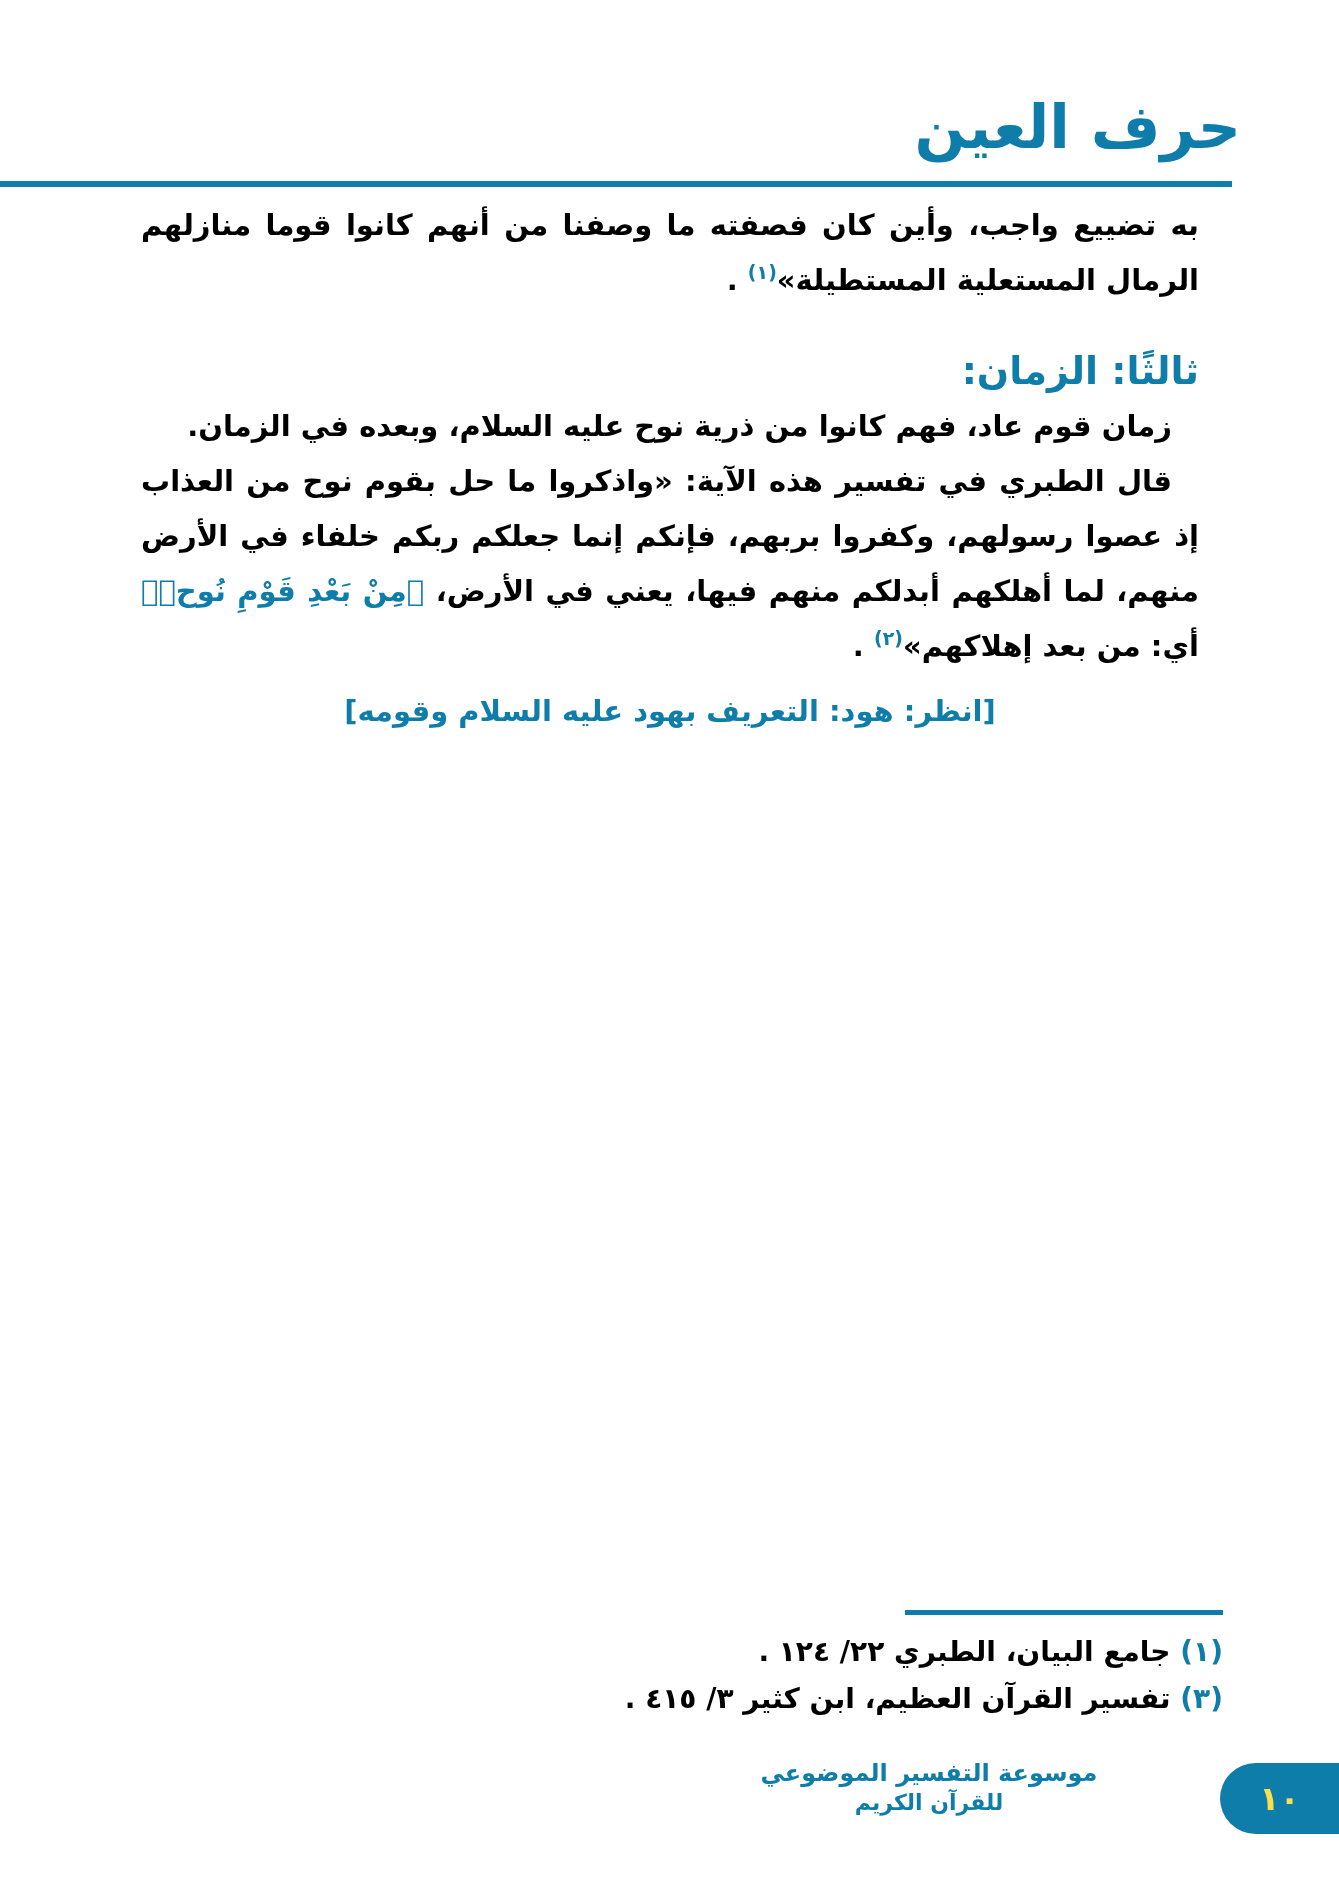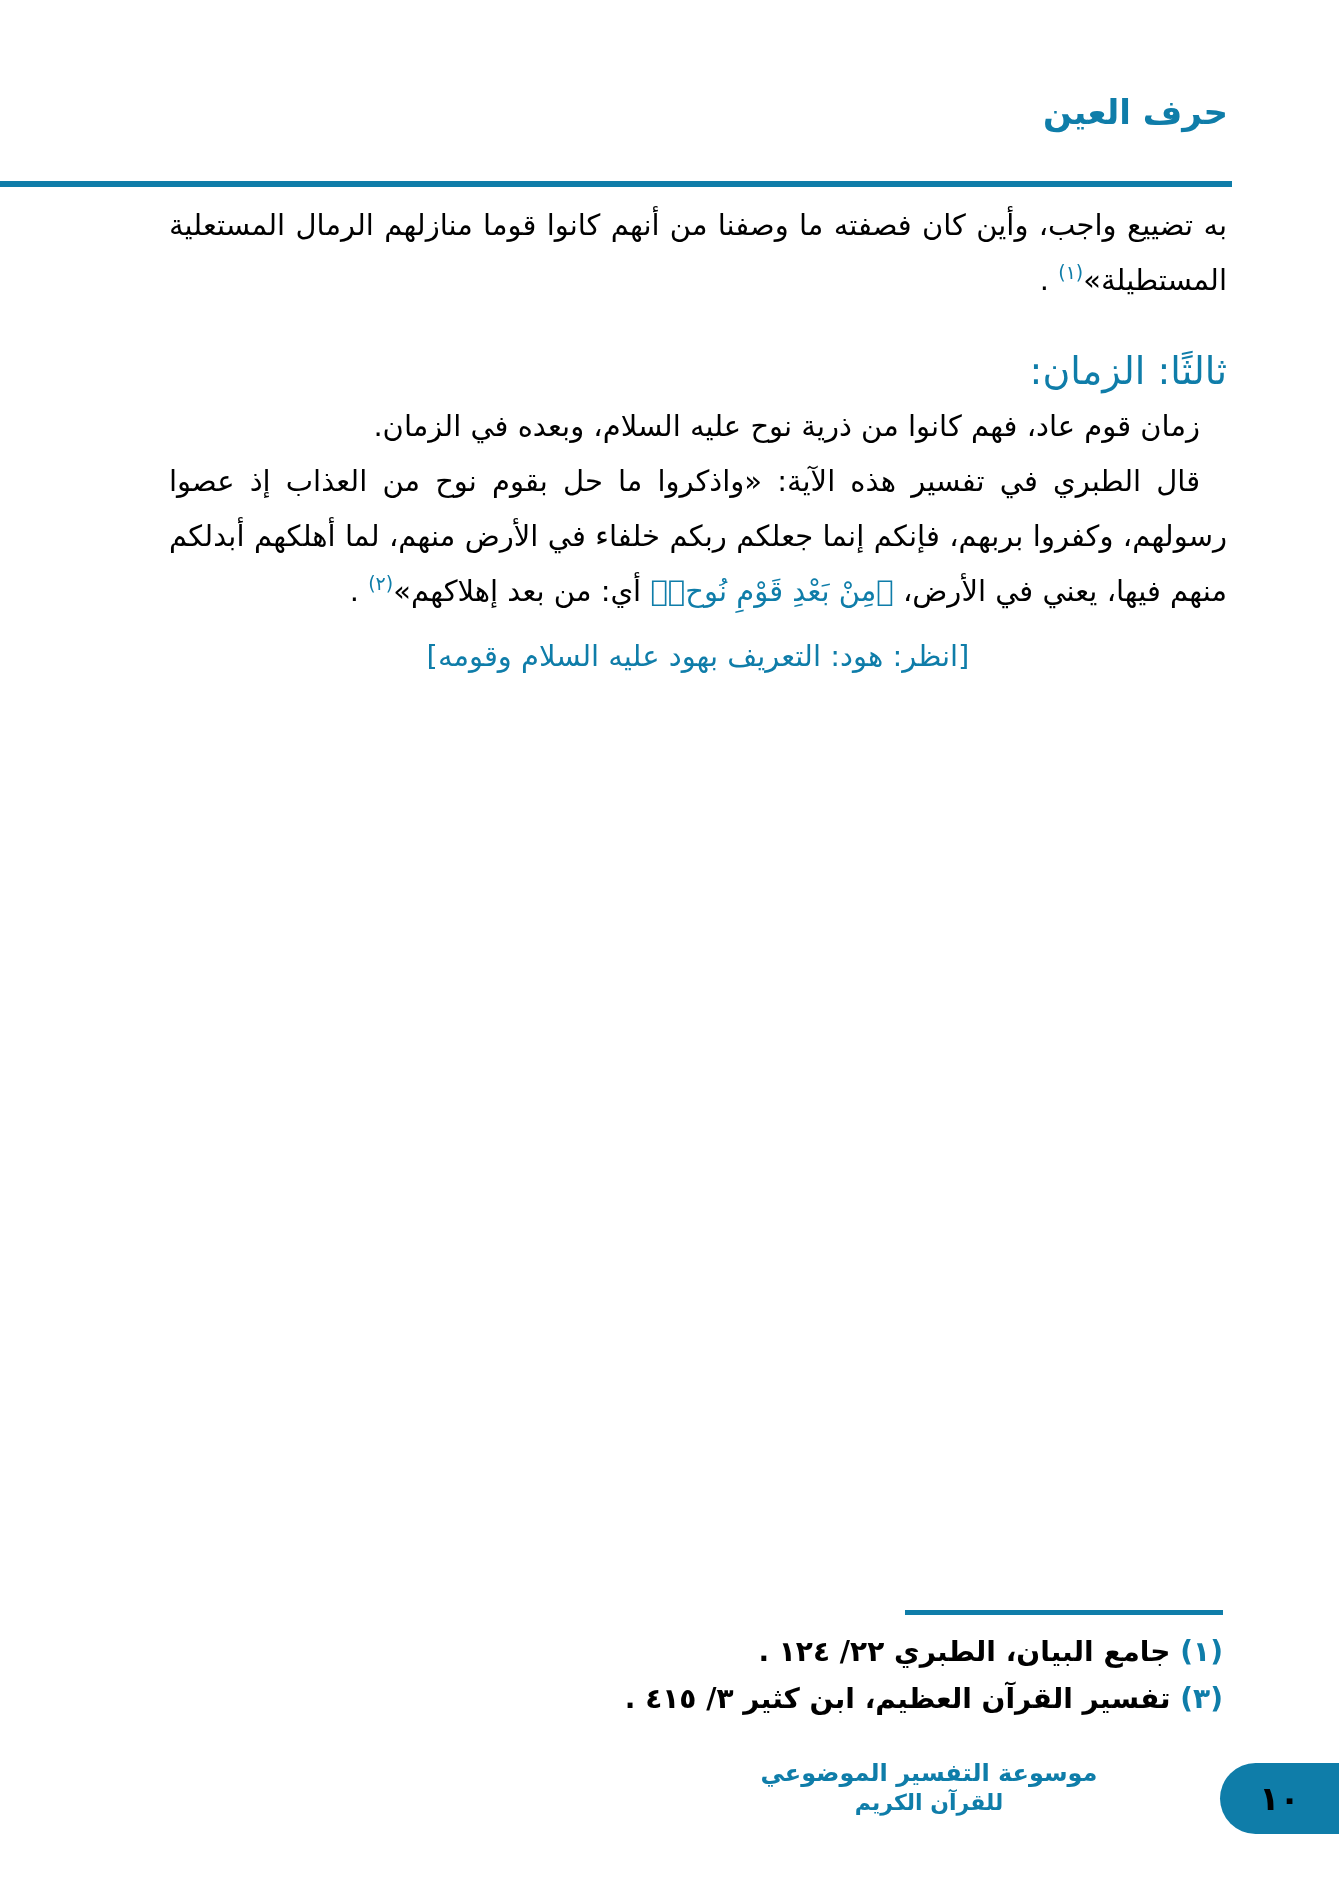--- a/index.html
+++ b/index.html
@@ -10,36 +10,36 @@
     background: #ffffff;
     position: relative;
     overflow: hidden;
     direction: rtl;
     font-family: "DejaVu Sans", sans-serif;
     color: #000;
   }
 
   
   .header-title {
-    position: absolute; top: 92px; right: 111px;
+    position: absolute; top: 92px; right: 98px;
     color: var(--accent);
-    font-size: 34px; font-weight: bold;
+    font-size: 60px; font-weight: bold;
     letter-spacing: -2px;
   }
   .header-rule {
     position: absolute; top: 181px; left: 0;
     width: 1232px; height: 6px;
     background: var(--accent);
   }
 
   
   .content {
-    position: absolute; top: 198px; right: 112px;
+    position: absolute; top: 198px; right: 140px;
     width: 1058px;
-    font-size: 29px; font-weight: normal;
+    font-size: 29px; font-weight: bold;
     line-height: 55px;
     text-align: justify;
   }
   .content p { margin: 0; }
   .indent { text-indent: 27px; }
   .section-heading {
     margin-top: 36px !important;
     color: var(--accent);
     font-size: 38px;
     text-align: right;
@@ -86,21 +86,21 @@
   .logo-line2 { font-size: 22px; font-weight: bold; margin-top: 2px; }
 
   .page-pill {
     position: absolute; top: 1763px; right: 0;
     width: 119px; height: 71px;
     background: var(--accent);
     border-radius: 36px 0 0 36px;
     display: flex; align-items: center; justify-content: center;
   }
   .page-pill .num {
-    color: #000000; font-size: 33px; font-weight: bold;
+    color: #fde047; font-size: 33px; font-weight: bold;
   }
 </style>
 </head>
 <body>
 
 <div class="header-title">حرف العين</div>
 <div class="header-rule"></div>
 
 <div class="content">
 

